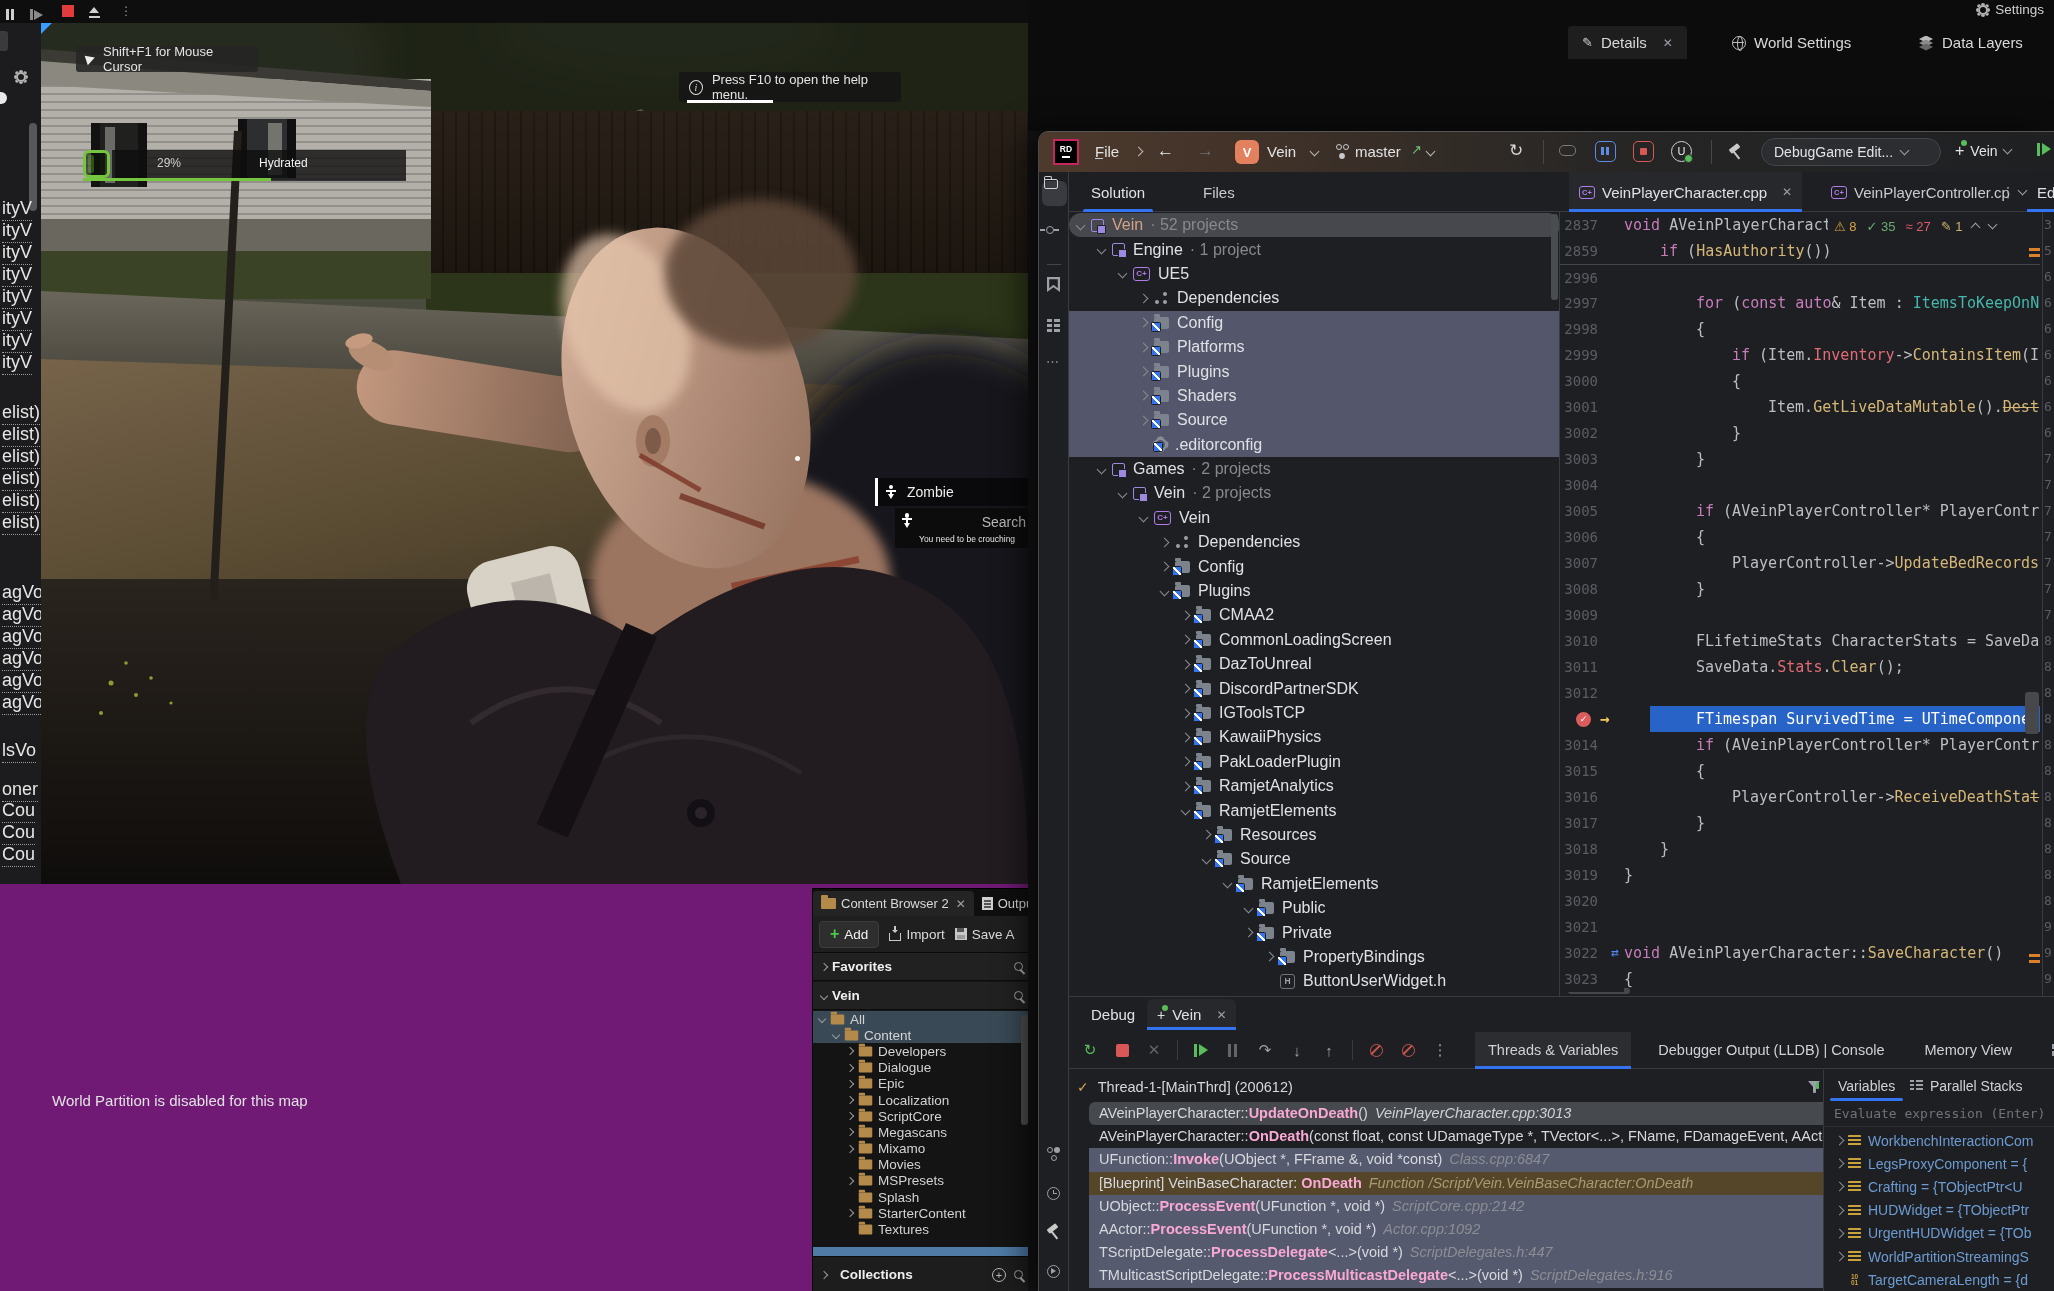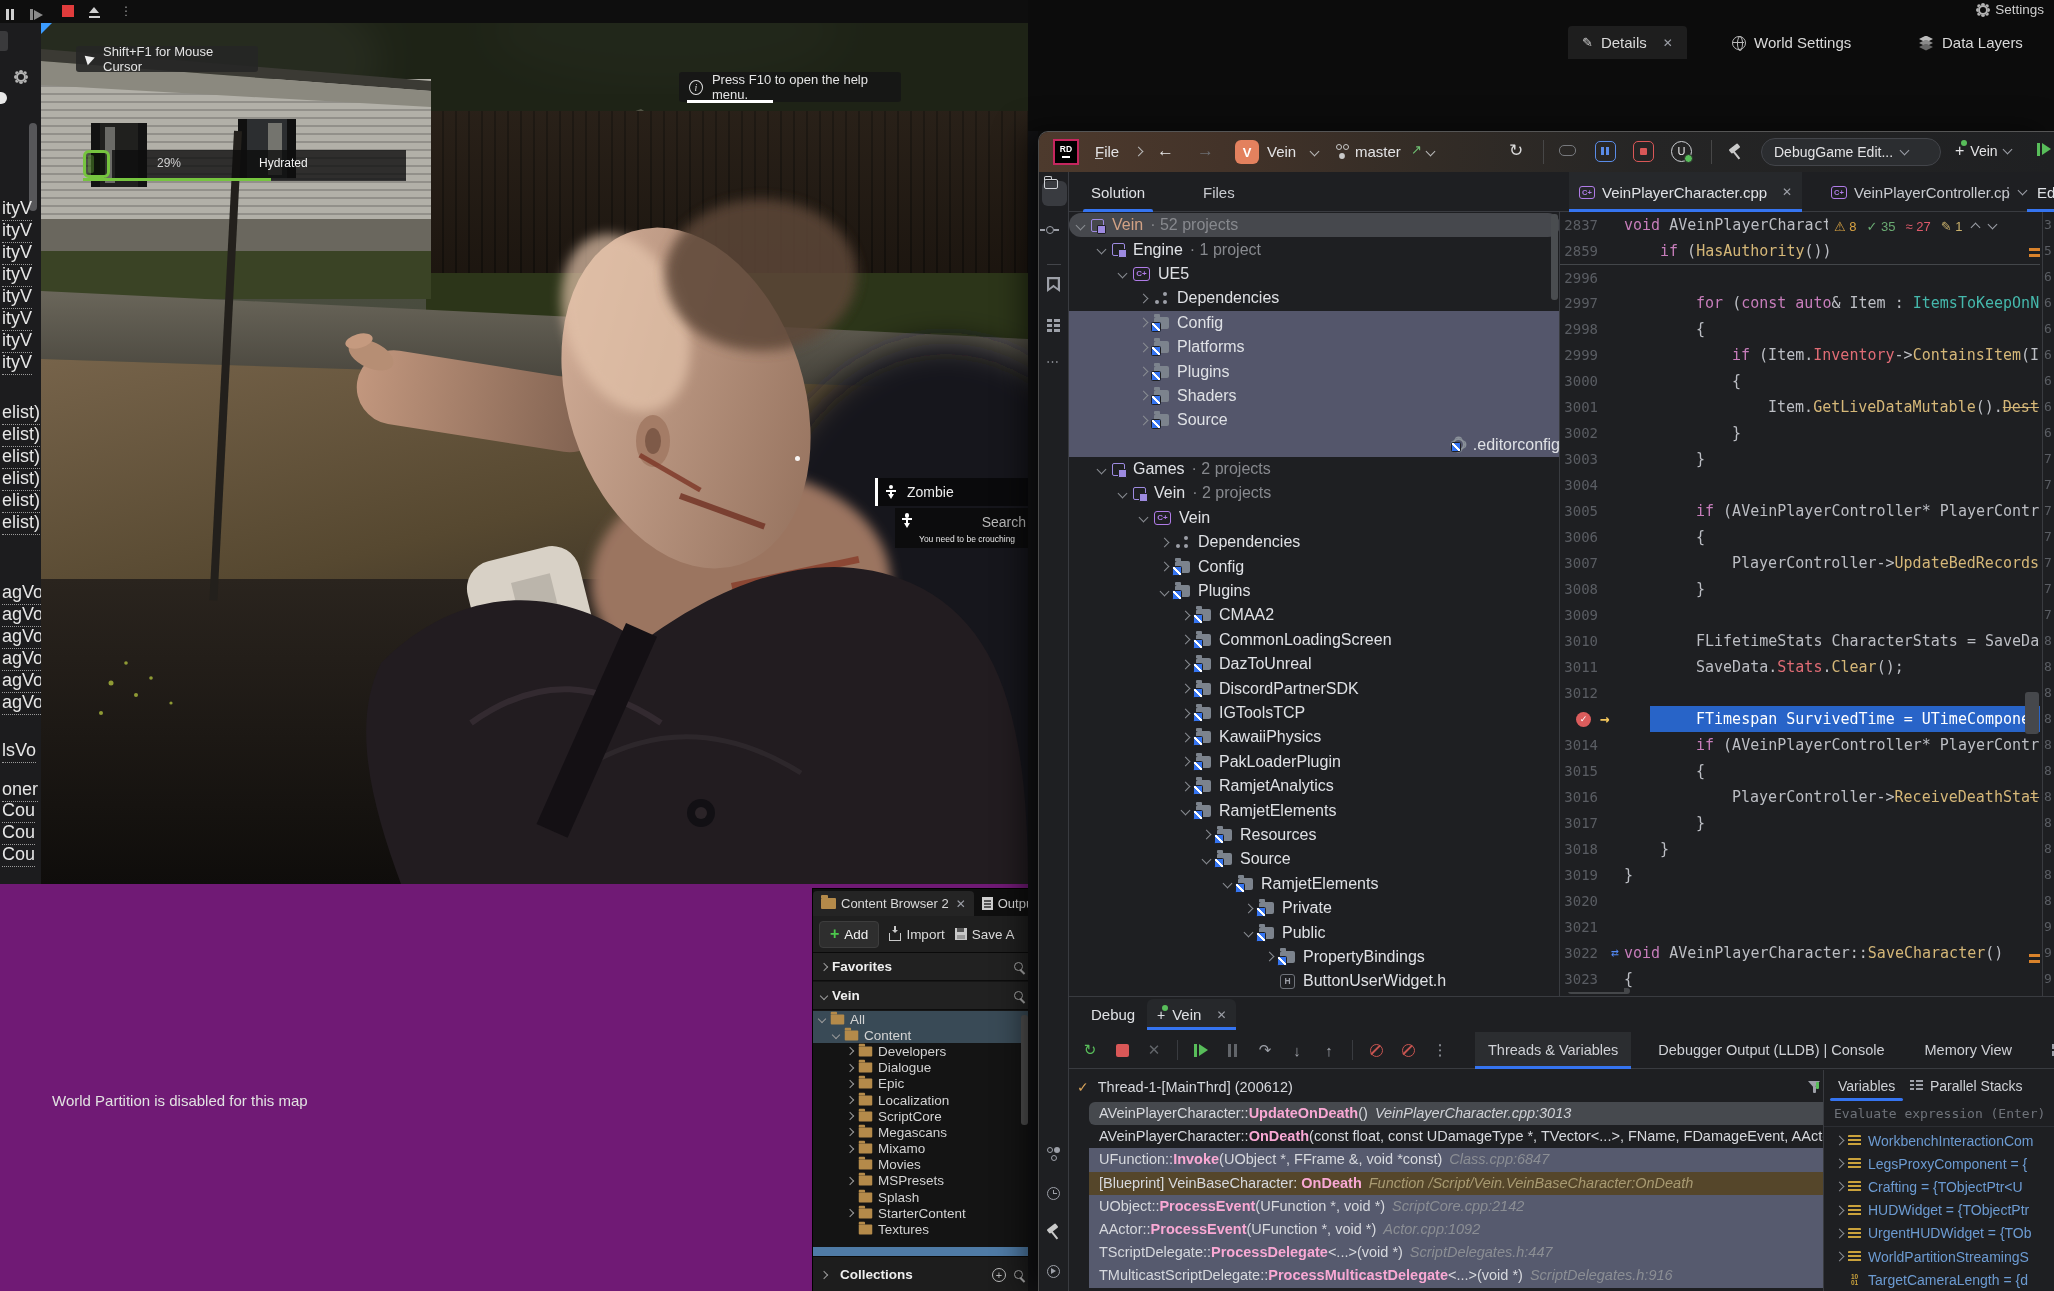--- a/index.html
+++ b/index.html
@@ -755,21 +755,21 @@
           <div class="trow thl" style="padding-left: 71px;">
             <span class="chev cr"></span>
             <span class="tic ic-fold"></span>
             <span class="tlb">Shaders</span>
           </div>
           <div class="trow thl" style="padding-left: 71px;">
             <span class="chev cr"></span>
             <span class="tic ic-fold"></span>
             <span class="tlb">Source</span>
           </div>
-          <div class="trow thl" style="padding-left: 71px; justify-content: flex-end;">
+          <div class="trow thl" style="padding-left: 71px;">
             <span class="chev none"></span>
             <span class="tic ic-gearS"></span>
             <span class="tlb">.editorconfig</span>
           </div>
           <div class="trow" style="padding-left: 29px;">
             <span class="chev cd"></span>
             <span class="tic ic-sln"></span>
             <span class="tlb">Games</span>
             <span class="tct">· 2 projects</span>
           </div>
@@ -853,28 +853,28 @@
             <span class="chev cd"></span>
             <span class="tic ic-fold"></span>
             <span class="tlb">Source</span>
           </div>
           <div class="trow" style="padding-left: 155px;">
             <span class="chev cd"></span>
             <span class="tic ic-fold"></span>
             <span class="tlb">RamjetElements</span>
           </div>
           <div class="trow" style="padding-left: 176px;">
+            <span class="chev cd"></span>
+            <span class="tic ic-fold"></span>
+            <span class="tlb">Public</span>
+          </div>
+          <div class="trow" style="padding-left: 176px;">
             <span class="chev cr"></span>
             <span class="tic ic-fold"></span>
             <span class="tlb">Private</span>
-          </div>
-          <div class="trow" style="padding-left: 176px;">
-            <span class="chev cd"></span>
-            <span class="tic ic-fold"></span>
-            <span class="tlb">Public</span>
           </div>
           <div class="trow" style="padding-left: 197px;">
             <span class="chev cr"></span>
             <span class="tic ic-fold"></span>
             <span class="tlb">PropertyBindings</span>
           </div>
           <div class="trow" style="padding-left: 197px;">
             <span class="chev none"></span>
             <span class="tic ic-h">H</span>
             <span class="tlb">ButtonUserWidget.h</span>

